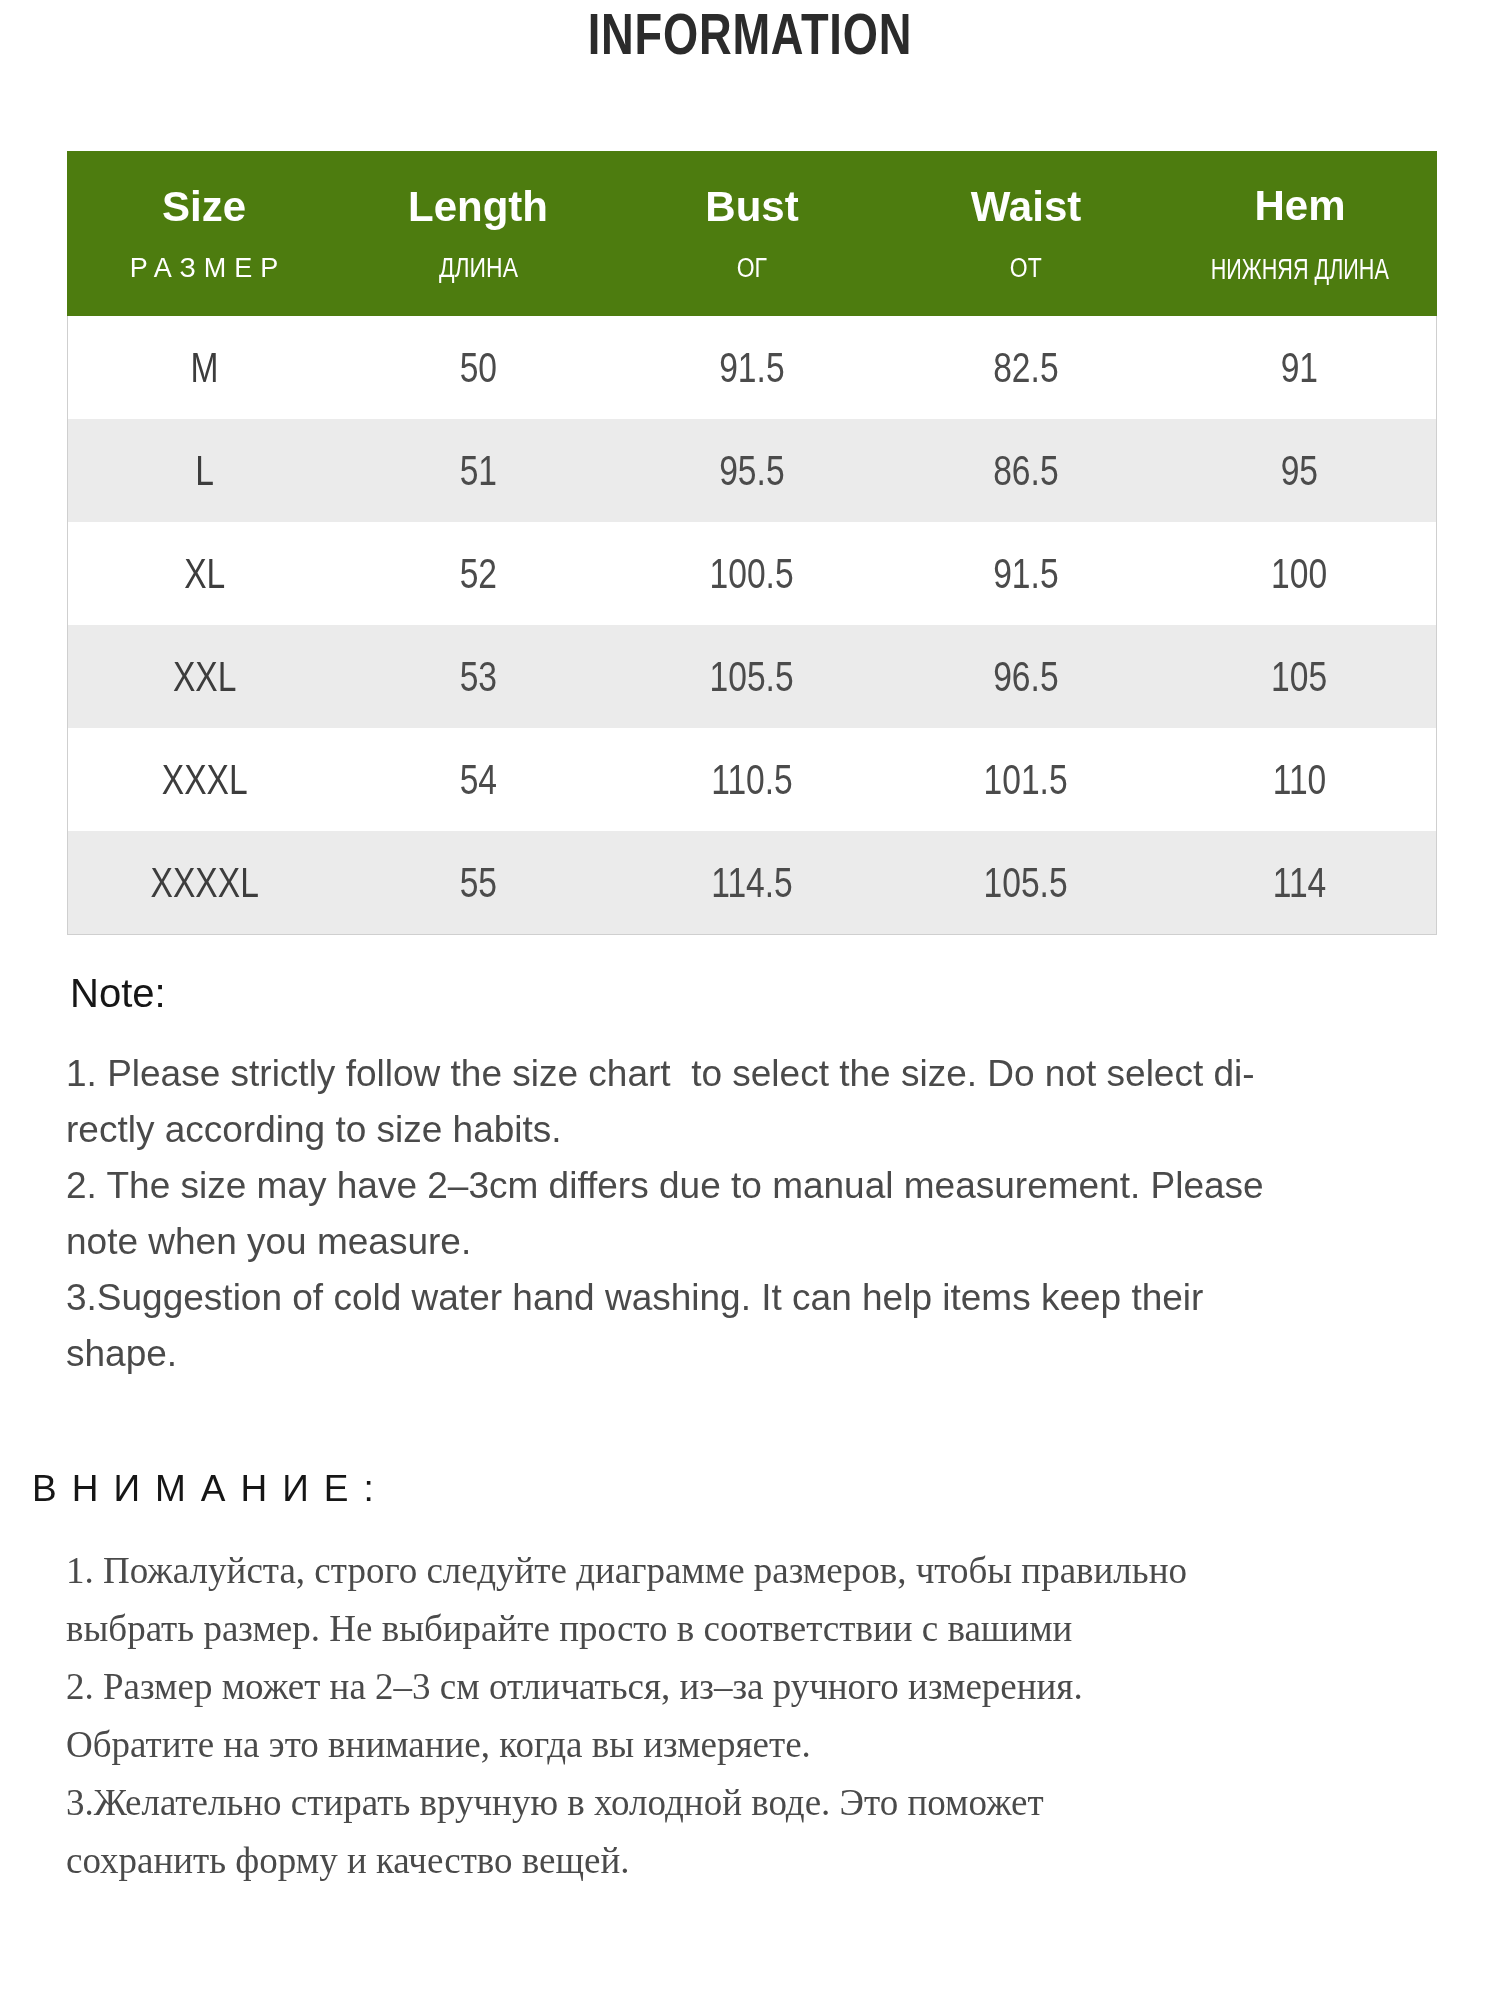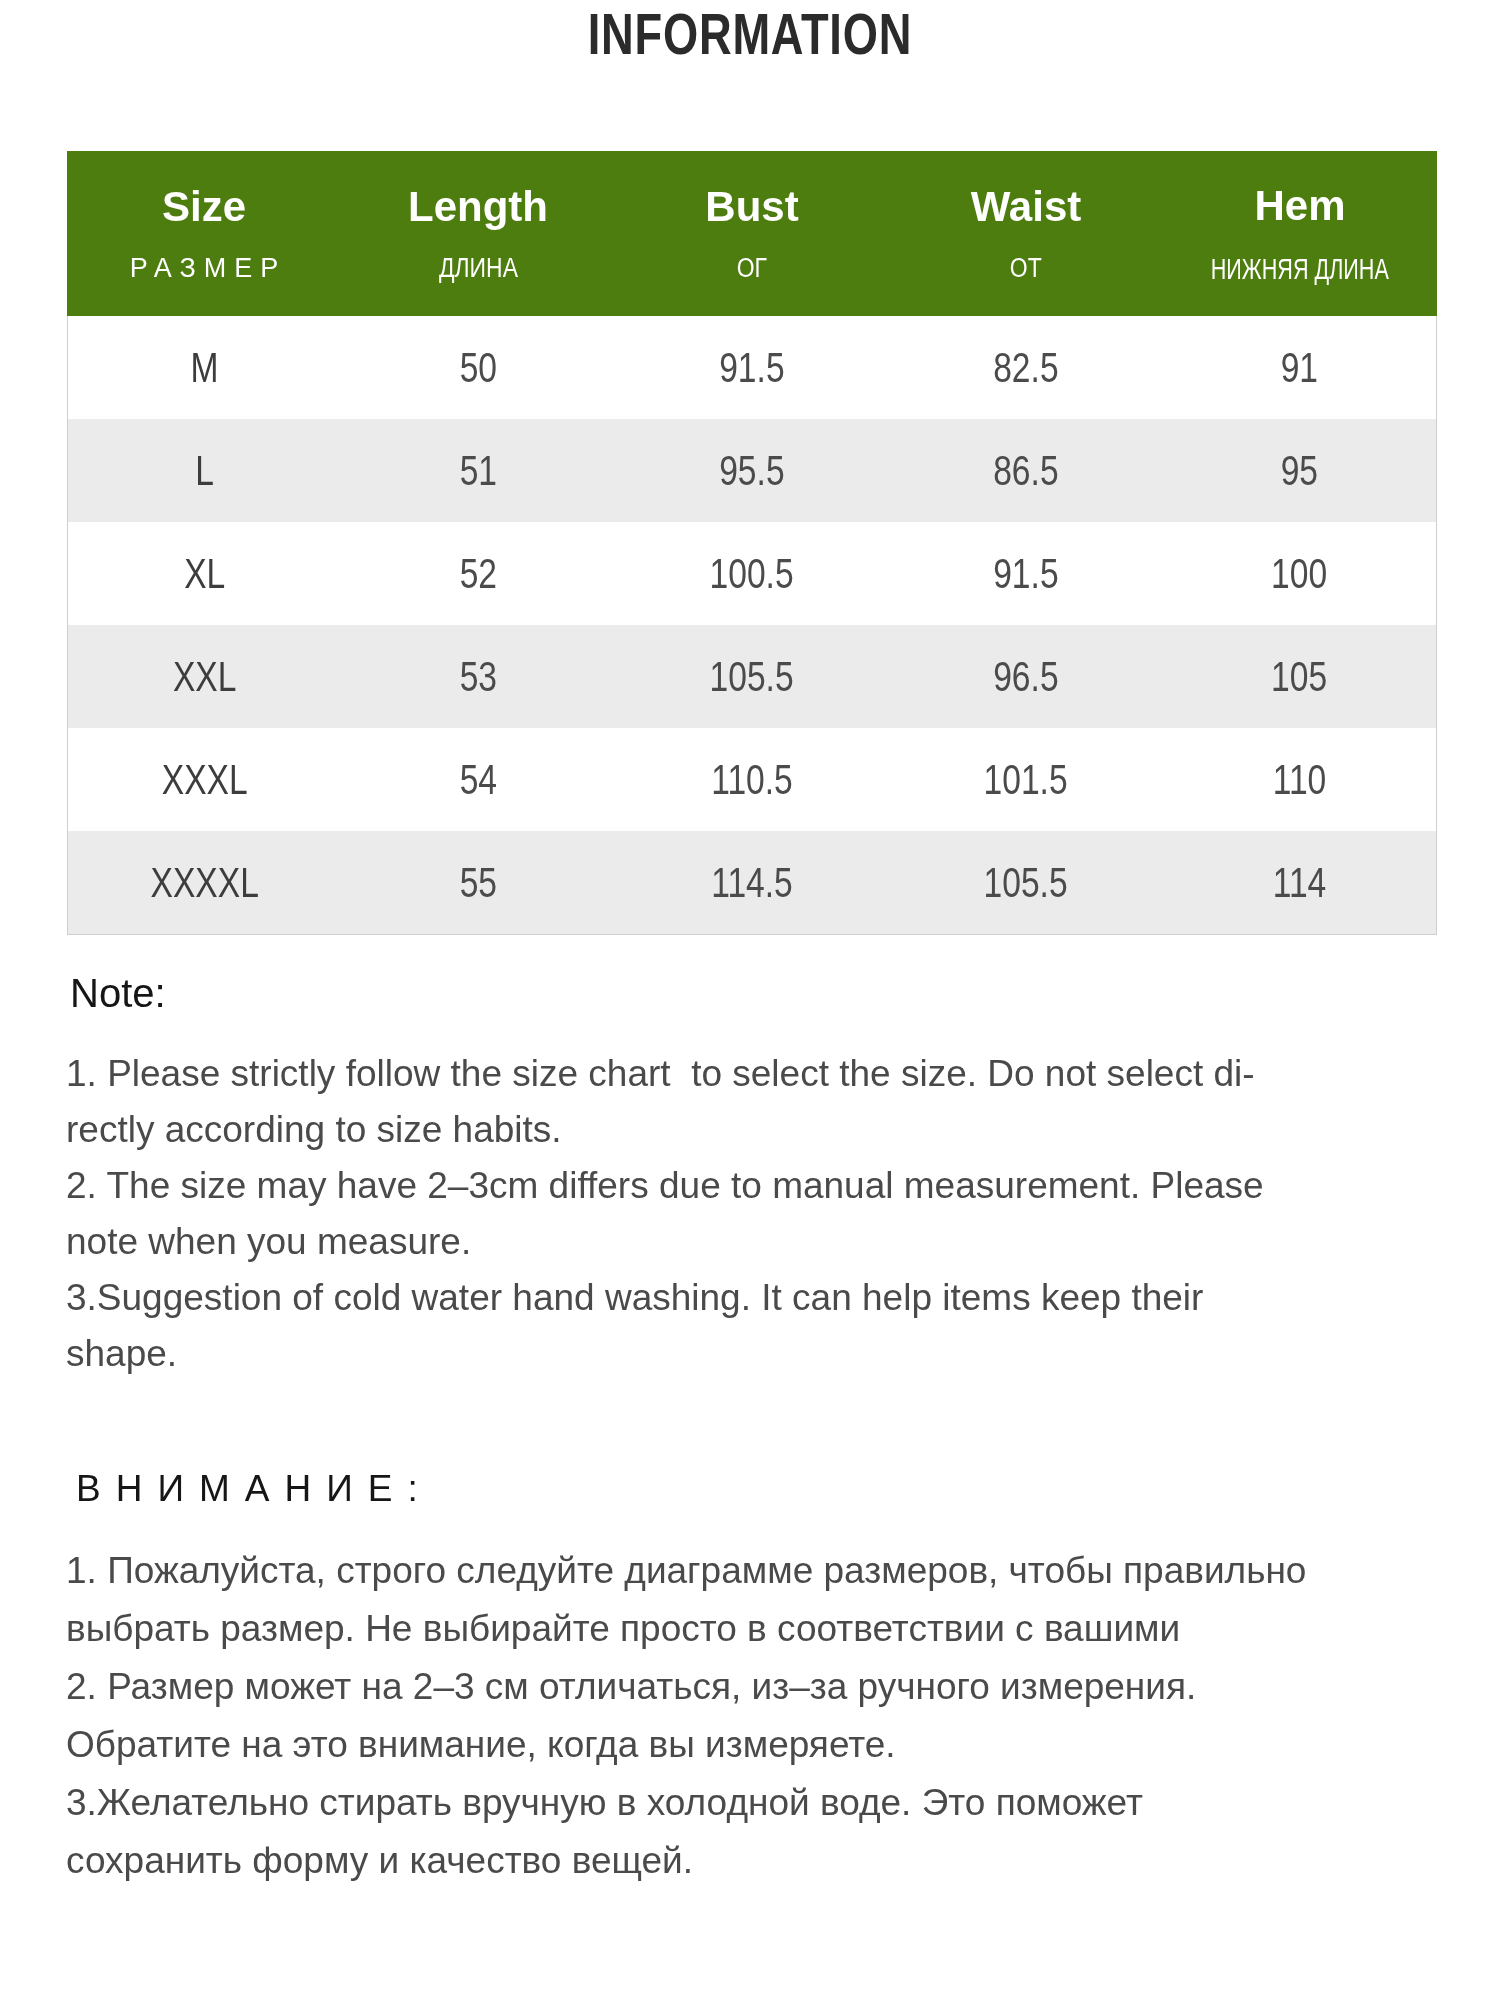--- a/index.html
+++ b/index.html
@@ -68,26 +68,26 @@
   }
   .note-line {
     margin-left: 66px;
     margin-right: 50px;
     font-size: 37px;
     line-height: 56px;
     color: #4a4a4a;
     white-space: pre-wrap;
   }
   .ru-heading {
-    margin: 86px 0 32px 76px;
+    margin: 86px 0 32px 32px;
     font-size: 37px;
     letter-spacing: 15px;
     color: #161616;
   }
-  .ru .note-line { line-height: 58px; }
+  .ru .note-line { line-height: 58px; font-family: Liberation Serif, serif; }
 </style>
 </head>
 <body>
 
 <div class="page-title">
   <span>INFORMATION</span>
 </div>
 
 <div class="table">
   <div class="thead">

